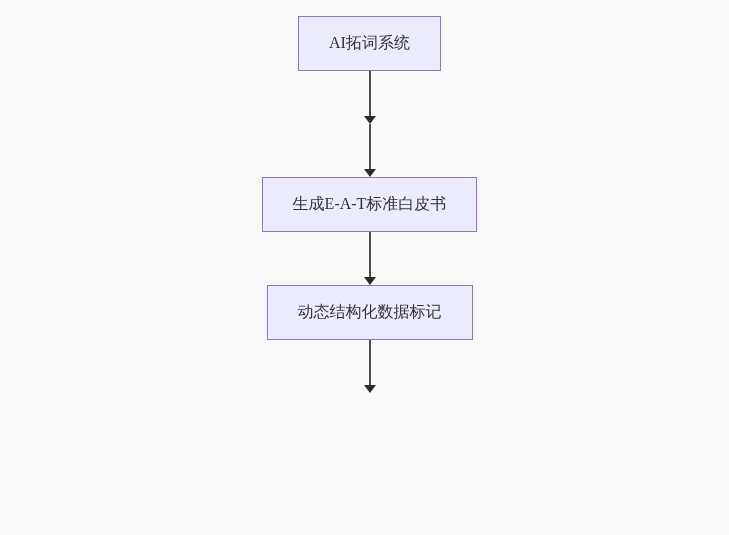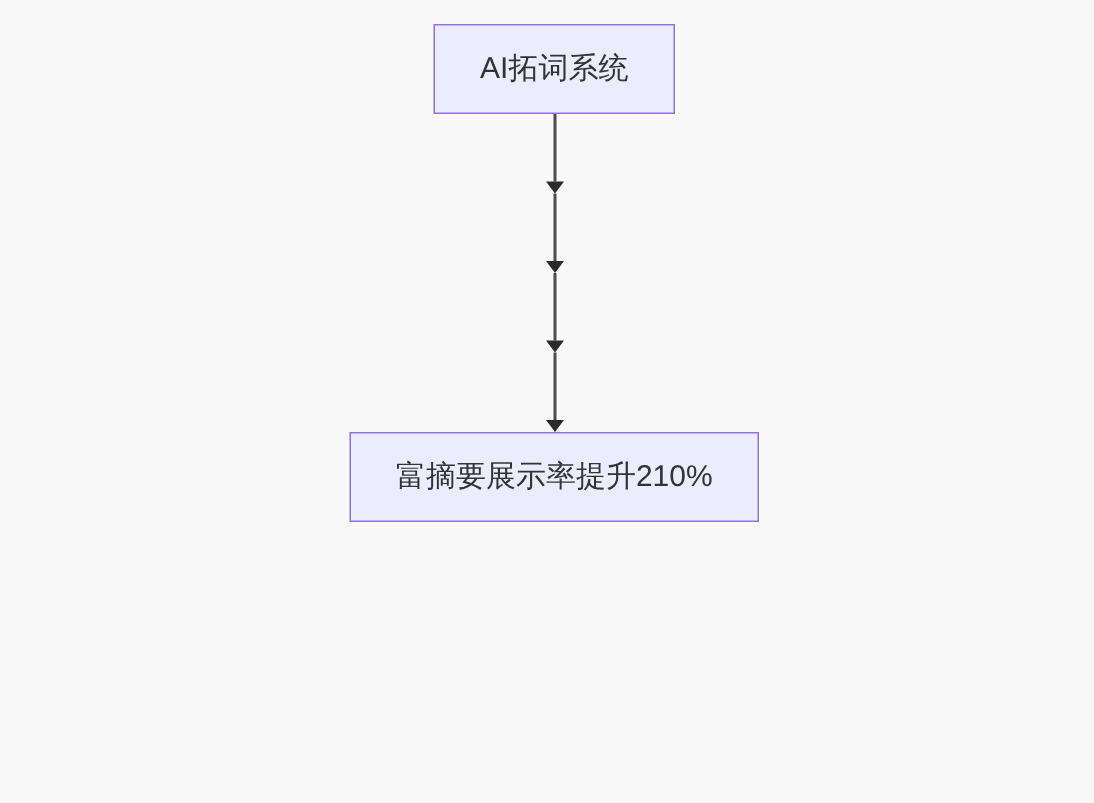--- a/index.html
+++ b/index.html
@@ -29,24 +29,25 @@
   .node {
     box-sizing: border-box;
     min-height: 55px;
     padding: 16px 30px;
     display: flex;
     align-items: center;
     justify-content: center;
     background: #ececff;
     border: 1px solid #9370db;
     color: #333333;
-    font-size: 20px;
+    font-size: 16px;
     line-height: 1.3;
     white-space: nowrap;
     text-align: center;
+    font-family: Liberation Serif, serif;
   }
   .edge {
     display: flex;
     flex-direction: column;
     align-items: center;
     height: 53px;
   }
   .edge .line {
     width: 2px;
     height: 45px;
@@ -74,30 +75,33 @@
       <div class="line"></div>
       <div class="arrowhead"></div>
     </div>
 
 
     <div class="edge">
       <div class="line"></div>
       <div class="arrowhead"></div>
     </div>
 
+    <div class="node">
+      <span>生成E-A-T标准白皮书</span>
+    </div>
+
+    <div class="edge">
+      <div class="line"></div>
+      <div class="arrowhead"></div>
+    </div>
+
+    <div class="node">
+      <span>动态结构化数据标记</span>
+    </div>
 
     <div class="edge">
       <div class="line"></div>
       <div class="arrowhead"></div>
     </div>
 
 
-    <div class="edge">
-      <div class="line"></div>
-      <div class="arrowhead"></div>
-    </div>
-
-    <div class="node">
-      <span>富摘要展示率提升210%</span>
-    </div>
-
   </div>
 </div>
 
 </body></html>

